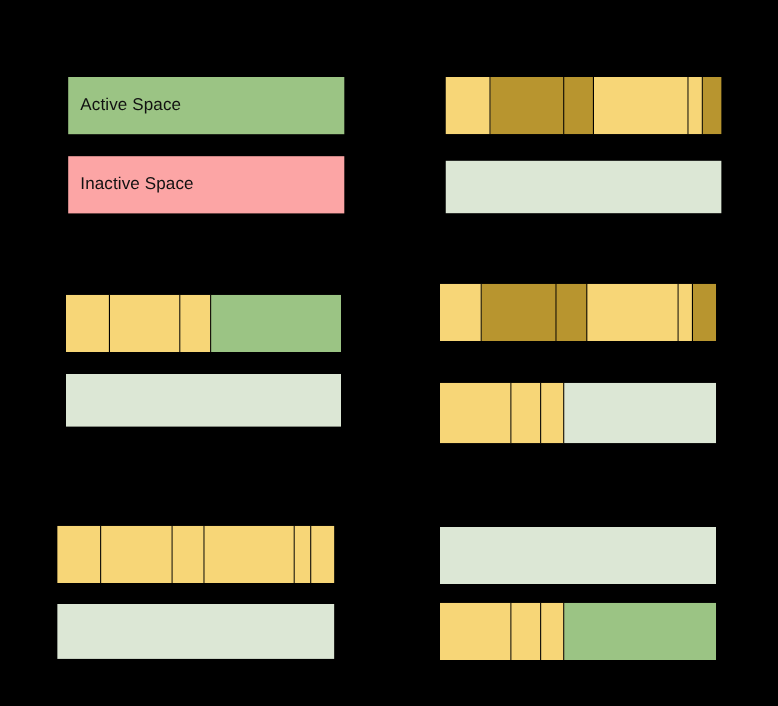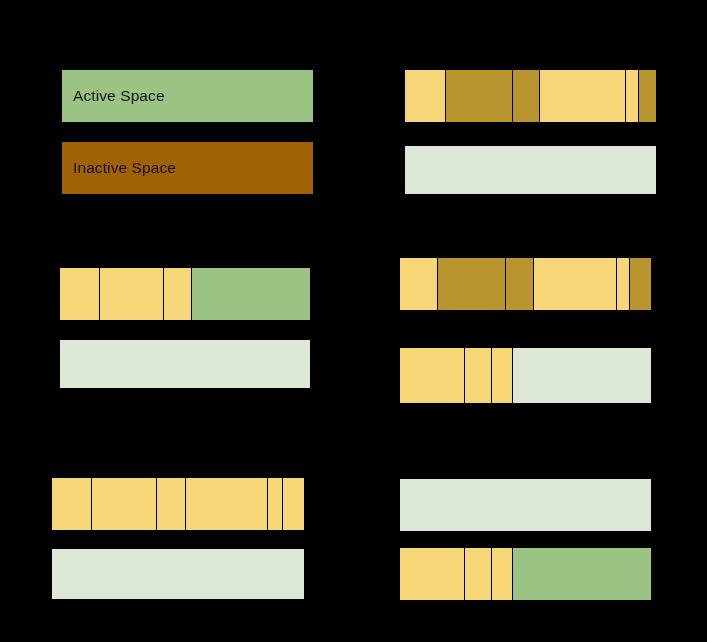--- a/index.html
+++ b/index.html
@@ -52,21 +52,21 @@
 </style>
 </head>
 <body>
 
 <div id="canvas">
 
   <div class="legend-box" id="legend-active" style="left: 62px; top: 70px; width: 251px; height: 52px; background: rgb(155, 196, 132);">
     <span class="legend-label" style="color: rgb(17, 17, 17);">Active Space</span>
   </div>
 
-  <div class="legend-box" id="legend-inactive" style="left: 62px; top: 142px; width: 251px; height: 52px; background: #a16207;">
+  <div class="legend-box" id="legend-inactive" style="left: 62px; top: 142px; width: 251px; height: 52px; background: #fca5a5;">
     <span class="legend-label" style="color: rgb(17, 17, 17);">Inactive Space</span>
   </div>
 
   <div id="bars-layer">
       <div class="bar" style="left: 405px; top: 70px; width: 251px; height: 52px;">
         <div class="seg" style="width: 41px; background: rgb(247, 214, 119);"></div>
         <div class="seg" style="width: 67px; background: rgb(184, 149, 47);"></div>
         <div class="seg" style="width: 27px; background: rgb(184, 149, 47);"></div>
         <div class="seg" style="width: 86px; background: rgb(247, 214, 119);"></div>
         <div class="seg" style="width: 13px; background: rgb(247, 214, 119);"></div>

